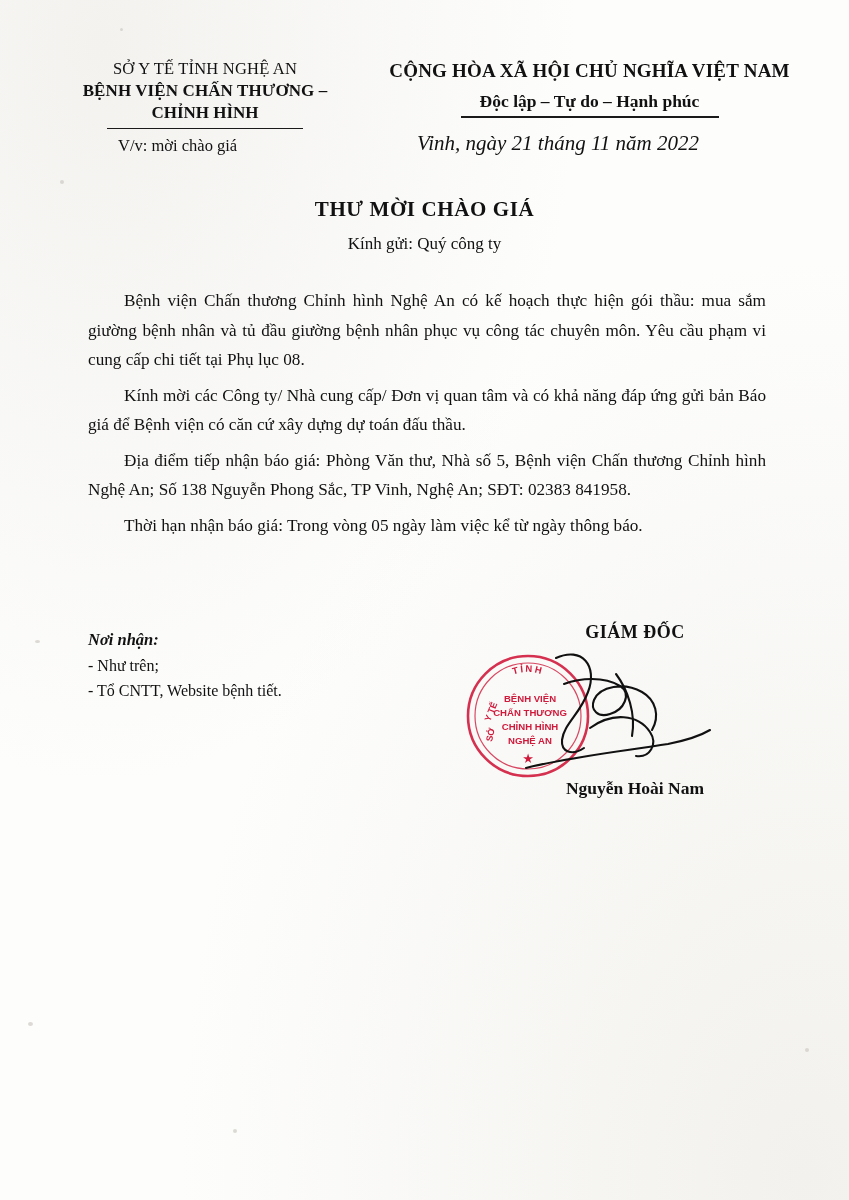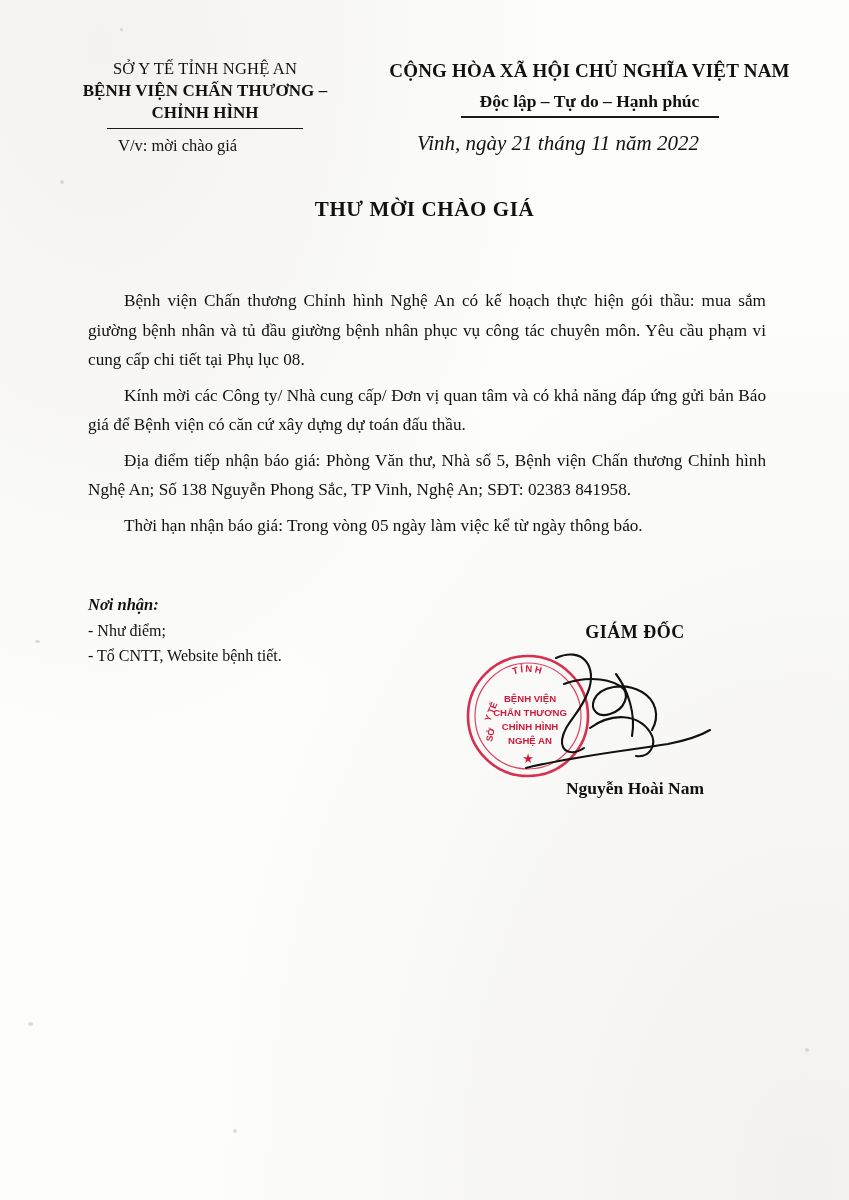--- a/index.html
+++ b/index.html
@@ -133,21 +133,21 @@
     text-align: justify;
     text-indent: 36px;
   }
   .body p.last {
     text-align: left;
   }
 
   
   .recipients {
     position: absolute;
-    top: 592px;
+    top: 627px;
     left: 88px;
     font-size: 16px;
     line-height: 1.58;
   }
   .recipients .ttl {
     font-weight: bold;
     font-style: italic;
     font-size: 16.5px;
   }
 
@@ -217,31 +217,32 @@
       <div class="nation">CỘNG HÒA XÃ HỘI CHỦ NGHĨA VIỆT NAM</div>
       <div class="motto">Độc lập – Tự do – Hạnh phúc</div>
       <div class="rule rule-right"></div>
     </div>
   </div>
 
   <div class="subject">V/v: mời chào giá</div>
   <div class="place-date">Vinh, ngày 21 tháng 11 năm 2022</div>
 
   <div class="doc-title">THƯ MỜI CHÀO GIÁ</div>
+  <div class="addressee">Kính gửi: Quý công ty</div>
 
   <div class="body">
     <p>Bệnh viện Chấn thương Chỉnh hình Nghệ An có kế hoạch thực hiện gói thầu: mua sắm giường bệnh nhân và tủ đầu giường bệnh nhân phục vụ công tác chuyên môn. Yêu cầu phạm vi cung cấp chi tiết tại Phụ lục 08.</p>
     <p>Kính mời các Công ty/ Nhà cung cấp/ Đơn vị quan tâm và có khả năng đáp ứng gửi bản Báo giá để Bệnh viện có căn cứ xây dựng dự toán đấu thầu.</p>
     <p>Địa điểm tiếp nhận báo giá: Phòng Văn thư, Nhà số 5, Bệnh viện Chấn thương Chỉnh hình Nghệ An; Số 138 Nguyễn Phong Sắc, TP Vinh, Nghệ An; SĐT: 02383 841958.</p>
     <p class="last">Thời hạn nhận báo giá: Trong vòng 05 ngày làm việc kể từ ngày thông báo.</p>
   </div>
 
   <div class="recipients">
     <div class="ttl">Nơi nhận:</div>
-    <div>- Như điểm;</div>
+    <div>- Như trên;</div>
     <div>- Tổ CNTT, Website bệnh tiết.</div>
   </div>
 
   <div class="signblock">
     <div class="sign-role">GIÁM ĐỐC</div>
   </div>
 
   <div class="stamp">
     <svg width="132" height="132" viewBox="0 0 132 132" xmlns="http://www.w3.org/2000/svg">
       <defs>

